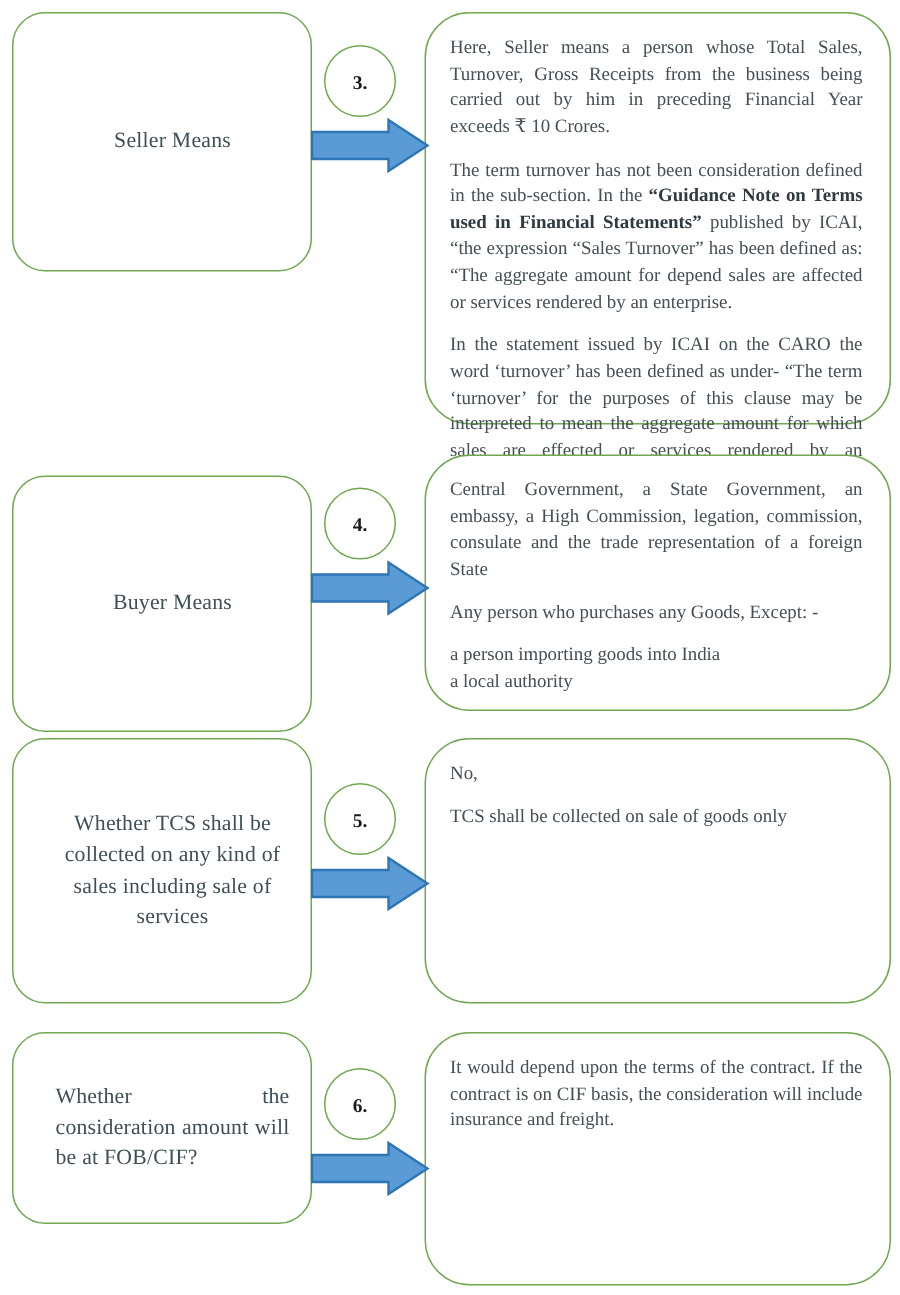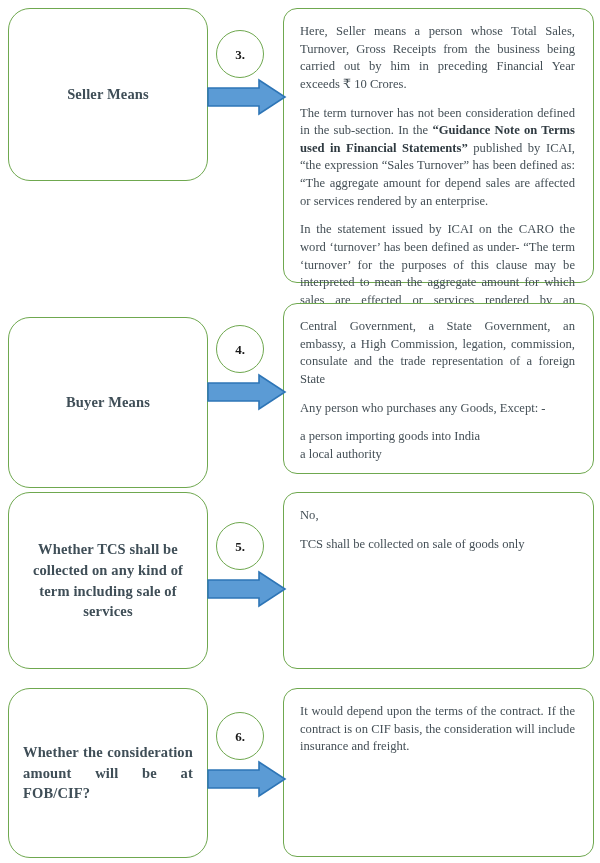--- a/index.html
+++ b/index.html
@@ -32,38 +32,39 @@
     box-sizing: border-box;
     border: 1.2px solid #6fa84f;
     border-radius: 22px;
     background: #ffffff;
     display: flex;
     align-items: center;
     justify-content: center;
     padding: 8px 14px;
   }
   .label-text {
-    font-weight: bold;
+    font-weight: normal;
     font-size: 14.5px;
     line-height: 1.42;
     color: #3f4e57;
     width: 100%;
     letter-spacing: .15px;
+    margin-left: 14px;
   }
   .label-text.center { text-align: center; }
   .label-text.justify { text-align: justify; text-align-last: left; }
 
   
   .content-box {
     position: absolute;
     left: 283px;
     width: 311px;
     box-sizing: border-box;
     border: 1.2px solid #6fa84f;
-    border-radius: 14px;
+    border-radius: 30px;
     background: #ffffff;
     padding: 14px 18px 14px 16px;
   }
   .para {
     font-size: 12.6px;
     line-height: 1.40;
     margin: 0 0 11px 0;
     text-align: justify;
     color: #444f56;
   }
@@ -132,35 +133,35 @@
         <path d="M1 10 L52 10 L52 2 L78 19 L52 36 L52 28 L1 28 Z" fill="#5B9BD5" stroke="#2E75B6" stroke-width="1.6" stroke-linejoin="miter"></path>
       </svg>
     </div>
     <div class="content-box" style="top: 303px; height: 171px;">
       <p class="para"><span>Central Government, a State Government, an embassy, a High Commission, legation, commission, consulate and the trade representation of a foreign State</span></p>
       <p class="para left"><span>Any person who purchases any Goods, Except: -</span></p>
       <p class="para left" style="margin-bottom: 0px;"><span>a person importing goods into India</span></p>
       <p class="para left" style="margin-bottom: 0px;"><span>a local authority</span></p>
     </div>
     <div class="label-box" style="top: 492px; height: 177px;">
-      <div class="label-text center">Whether TCS shall be collected on any kind of term including sale of services</div>
+      <div class="label-text center">Whether TCS shall be collected on any kind of sales including sale of services</div>
     </div>
     <div class="marker-circle" style="top: 522px; left: 216px;">
       <span class="marker-num">5.</span>
     </div>
     <div class="arrow" style="top: 570px; left: 207px;">
       <svg viewBox="0 0 80 38">
         <path d="M1 10 L52 10 L52 2 L78 19 L52 36 L52 28 L1 28 Z" fill="#5B9BD5" stroke="#2E75B6" stroke-width="1.6" stroke-linejoin="miter"></path>
       </svg>
     </div>
     <div class="content-box" style="top: 492px; height: 177px;">
       <p class="para center"><span>No,</span></p>
       <p class="para left"><span>TCS shall be collected on sale of goods only</span></p>
     </div>
-    <div class="label-box" style="top: 688px; height: 170px;">
+    <div class="label-box" style="top: 688px; height: 128px;">
       <div class="label-text justify">Whether the consideration amount will be at FOB/CIF?</div>
     </div>
     <div class="marker-circle" style="top: 712px; left: 216px;">
       <span class="marker-num">6.</span>
     </div>
     <div class="arrow" style="top: 760px; left: 207px;">
       <svg viewBox="0 0 80 38">
         <path d="M1 10 L52 10 L52 2 L78 19 L52 36 L52 28 L1 28 Z" fill="#5B9BD5" stroke="#2E75B6" stroke-width="1.6" stroke-linejoin="miter"></path>
       </svg>
     </div>

